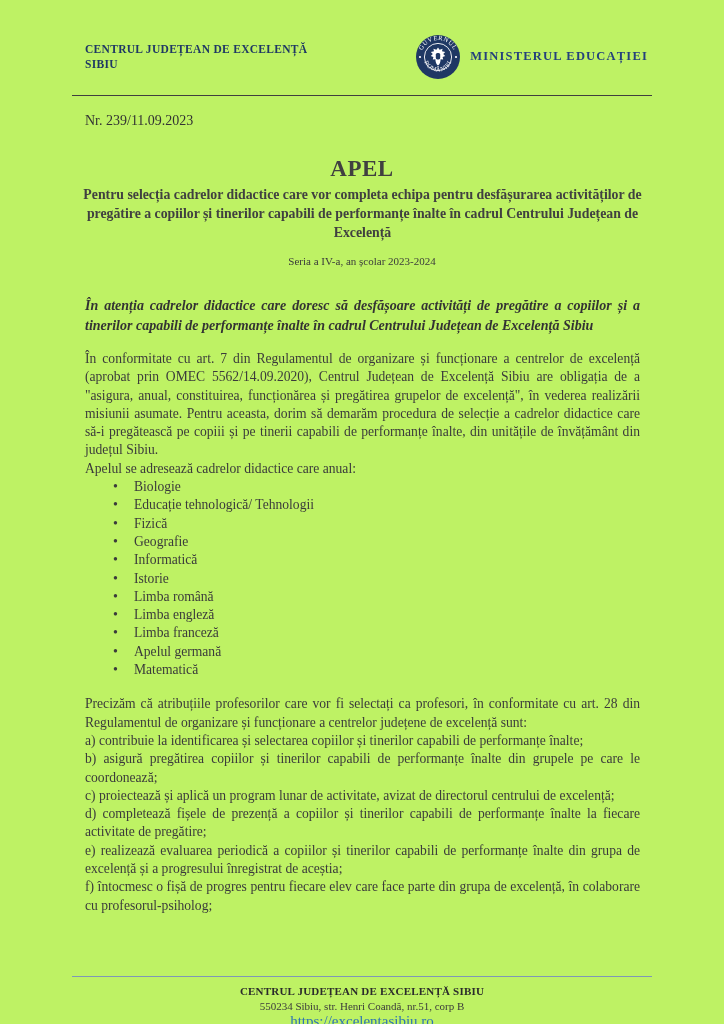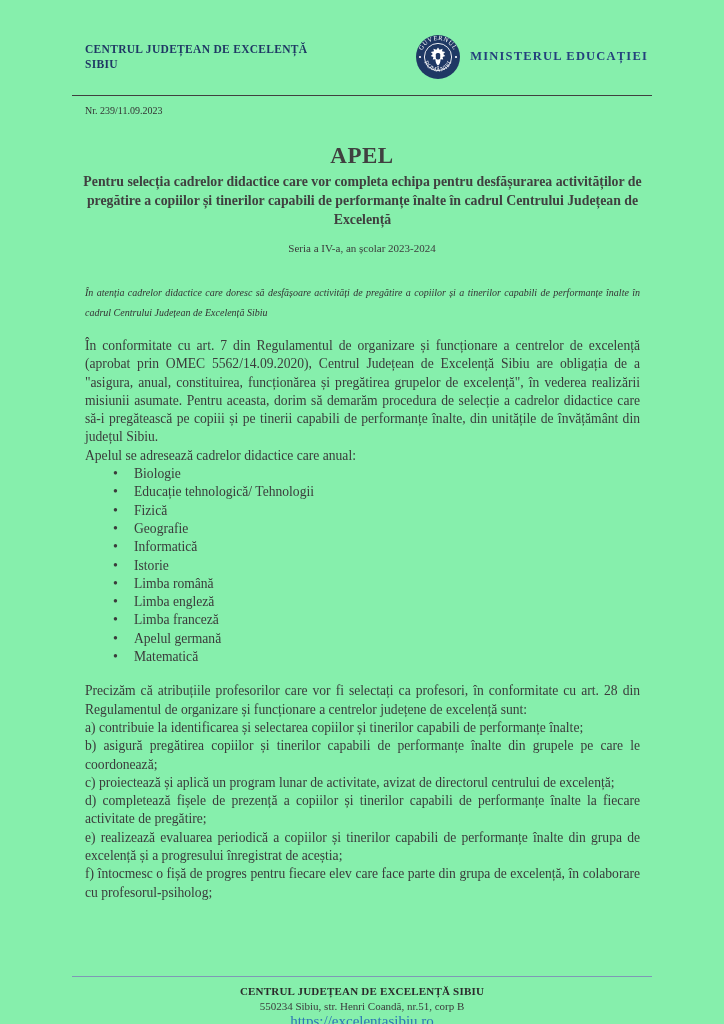--- a/index.html
+++ b/index.html
@@ -2,21 +2,21 @@
 <html><head>
 <meta charset="utf-8">
 <style>
   * { margin: 0; padding: 0; box-sizing: border-box; }
   html, body { background: #e9e9e9; }
   .page {
     position: relative;
     width: 724px;
     height: 1024px;
     margin: 0 auto;
-    background: #86efac;
+    background: #bef264;
     font-family: "Liberation Serif", serif;
     color: #3b3b3b;
     overflow: hidden;
   }
   
   .header {
     display: flex;
     justify-content: space-between;
     align-items: center;
     padding-top: 33px;
@@ -41,22 +41,22 @@
     letter-spacing: 1.2px;
     color: #24417c;
     white-space: nowrap;
   }
   .rule-top {
     margin: 15px 72px 0 72px;
     border: none;
     border-top: 1.6px solid #3f3f3f;
   }
   .doc-number {
-    margin: 9px 85px 0 85px;
-    font-size: 10px;
+    margin: 17px 85px 0 85px;
+    font-size: 14px;
     color: #333333;
   }
   
   .title {
     margin-top: 27px;
     text-align: center;
     font-size: 23px;
     font-weight: bold;
     color: #404040;
     letter-spacing: 0.5px;
@@ -71,23 +71,23 @@
   }
   .series {
     margin-top: 13px;
     text-align: center;
     font-size: 11px;
     color: #3b3b3b;
   }
   
   .attention {
     margin: 29px 84px 0 85px;
-    font-weight: normal;
+    font-weight: bold;
     font-style: italic;
-    font-size: 10px;
+    font-size: 14px;
     line-height: 19.5px;
     text-align: justify;
     color: #333333;
   }
   
   .body-text {
     margin: 15px 84px 0 85px;
     font-size: 13.6px;
     line-height: 18.3px;
     text-align: justify;

